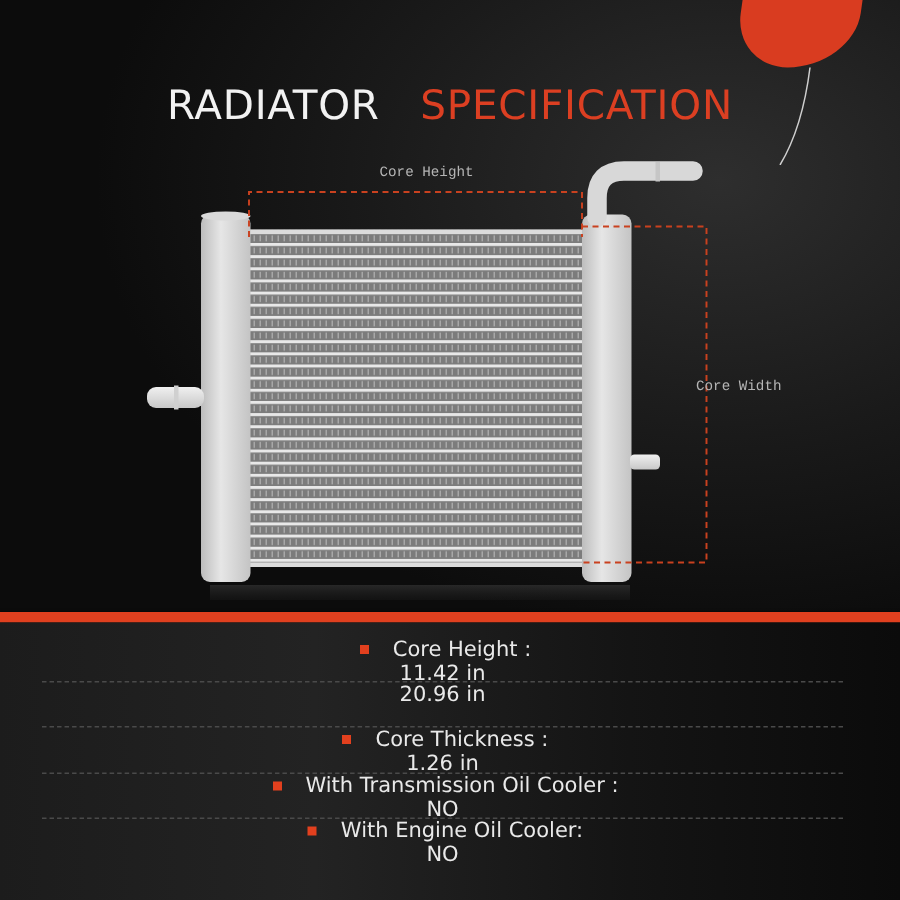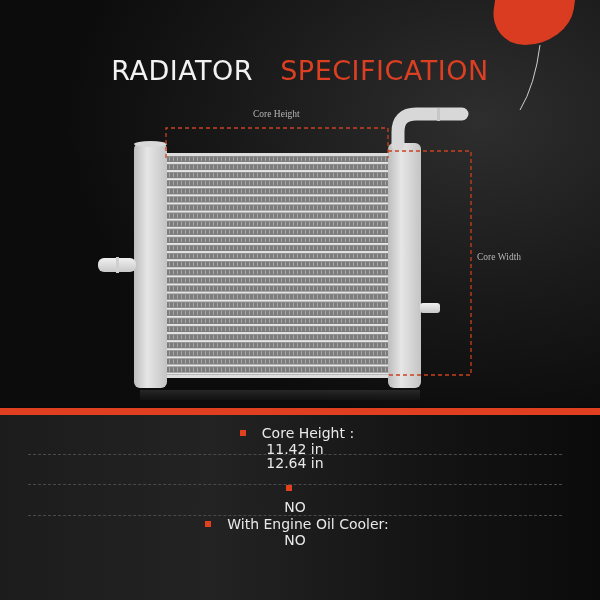--- a/index.html
+++ b/index.html
@@ -11,21 +11,21 @@
   .corner-shape { position:absolute; left:494px; top:-30px; width:80px; height:75px; background:#d93c20;
     border-radius: 8px 0 48px 40px / 8px 0 40px 40px; transform: skewX(-8deg); }
   .corner-line { position:absolute; left:0; top:0; width:600px; height:110px; pointer-events:none; }
 
   .title { position:absolute; left:0; width:600px; top:55px; text-align:center; font-family:"DejaVu Sans", sans-serif;
     font-size:27px; letter-spacing:0.5px; font-weight:500; white-space:nowrap; }
   .title .w { color:#f2f2f2; }
   .title .r { color:#dc3f22;margin-left:18px; }
 
   
-  .dim-label { position:absolute; color:#b5b5b5; font-size:9.5px; font-family:Liberation Serif, serif; }
+  .dim-label { position:absolute; color:#b5b5b5; font-size:9.5px; font-family:Liberation Mono, monospace; }
 
   
   .radiator { position:absolute; left:0; top:0; width:600px; height:400px; }
 
   .redbar { position:absolute; left:0; top:408px; width:600px; height:7px; background:#e0401f;
     box-shadow:0 0 2px rgba(0,0,0,0.8); }
 
   .specs-bg { position:absolute; left:0; top:415px; width:600px; height:185px;
     background: linear-gradient(90deg, #1c1c1c 0%, #232323 35%, #141414 70%, #0b0b0b 100%); }
 
@@ -93,39 +93,47 @@
     <rect x="437" y="108" width="3" height="13" fill="#c6c6c6"></rect>
 
     <rect x="140" y="390" width="280" height="18" fill="url(#refl)"></rect>
 
     <path d="M166 158 L166 128 L388 128 L388 158" stroke="#c9411f" stroke-width="1.3" stroke-dasharray="4 3" fill="none"></path>
 
     <path d="M388 151 L471 151 L471 375 L388 375" stroke="#c9411f" stroke-width="1.3" stroke-dasharray="4 3" fill="none"></path>
   </svg>
 
   <div class="dim-label" style="left:253px; top:109px;">Core Height</div>
-  <div class="dim-label" style="left:477px; top:252px;text-align:center;">Core Width</div>
+  <div class="dim-label" style="left:464px; top:252px;text-align:center;">Core Width</div>
 
   <div class="redbar"></div>
   <div class="specs-bg"></div>
 
   <div class="spec-list">
     <div class="spec-row">
       <div class="spec-left">
         <span class="bullet"></span>
         <span class="spec-label">Core Height :</span>
       </div>
       <span class="spec-value">11.42 in</span>
     </div>
     <div class="spec-row">
-      <span class="spec-value">12.64 in</span>
+      <span class="spec-value">20.96 in</span>
     </div>
     <div class="spec-row">
       <div class="spec-left">
         <span class="bullet"></span>
+        <span class="spec-label">Core Thickness :</span>
+      </div>
+      <span class="spec-value">1.26 in</span>
+    </div>
+    <div class="spec-row">
+      <div class="spec-left">
+        <span class="bullet"></span>
+        <span class="spec-label">With Transmission Oil Cooler :</span>
       </div>
       <span class="spec-value">NO</span>
     </div>
     <div class="spec-row">
       <div class="spec-left">
         <span class="bullet"></span>
         <span class="spec-label">With Engine Oil Cooler:</span>
       </div>
       <span class="spec-value">NO</span>
     </div>

